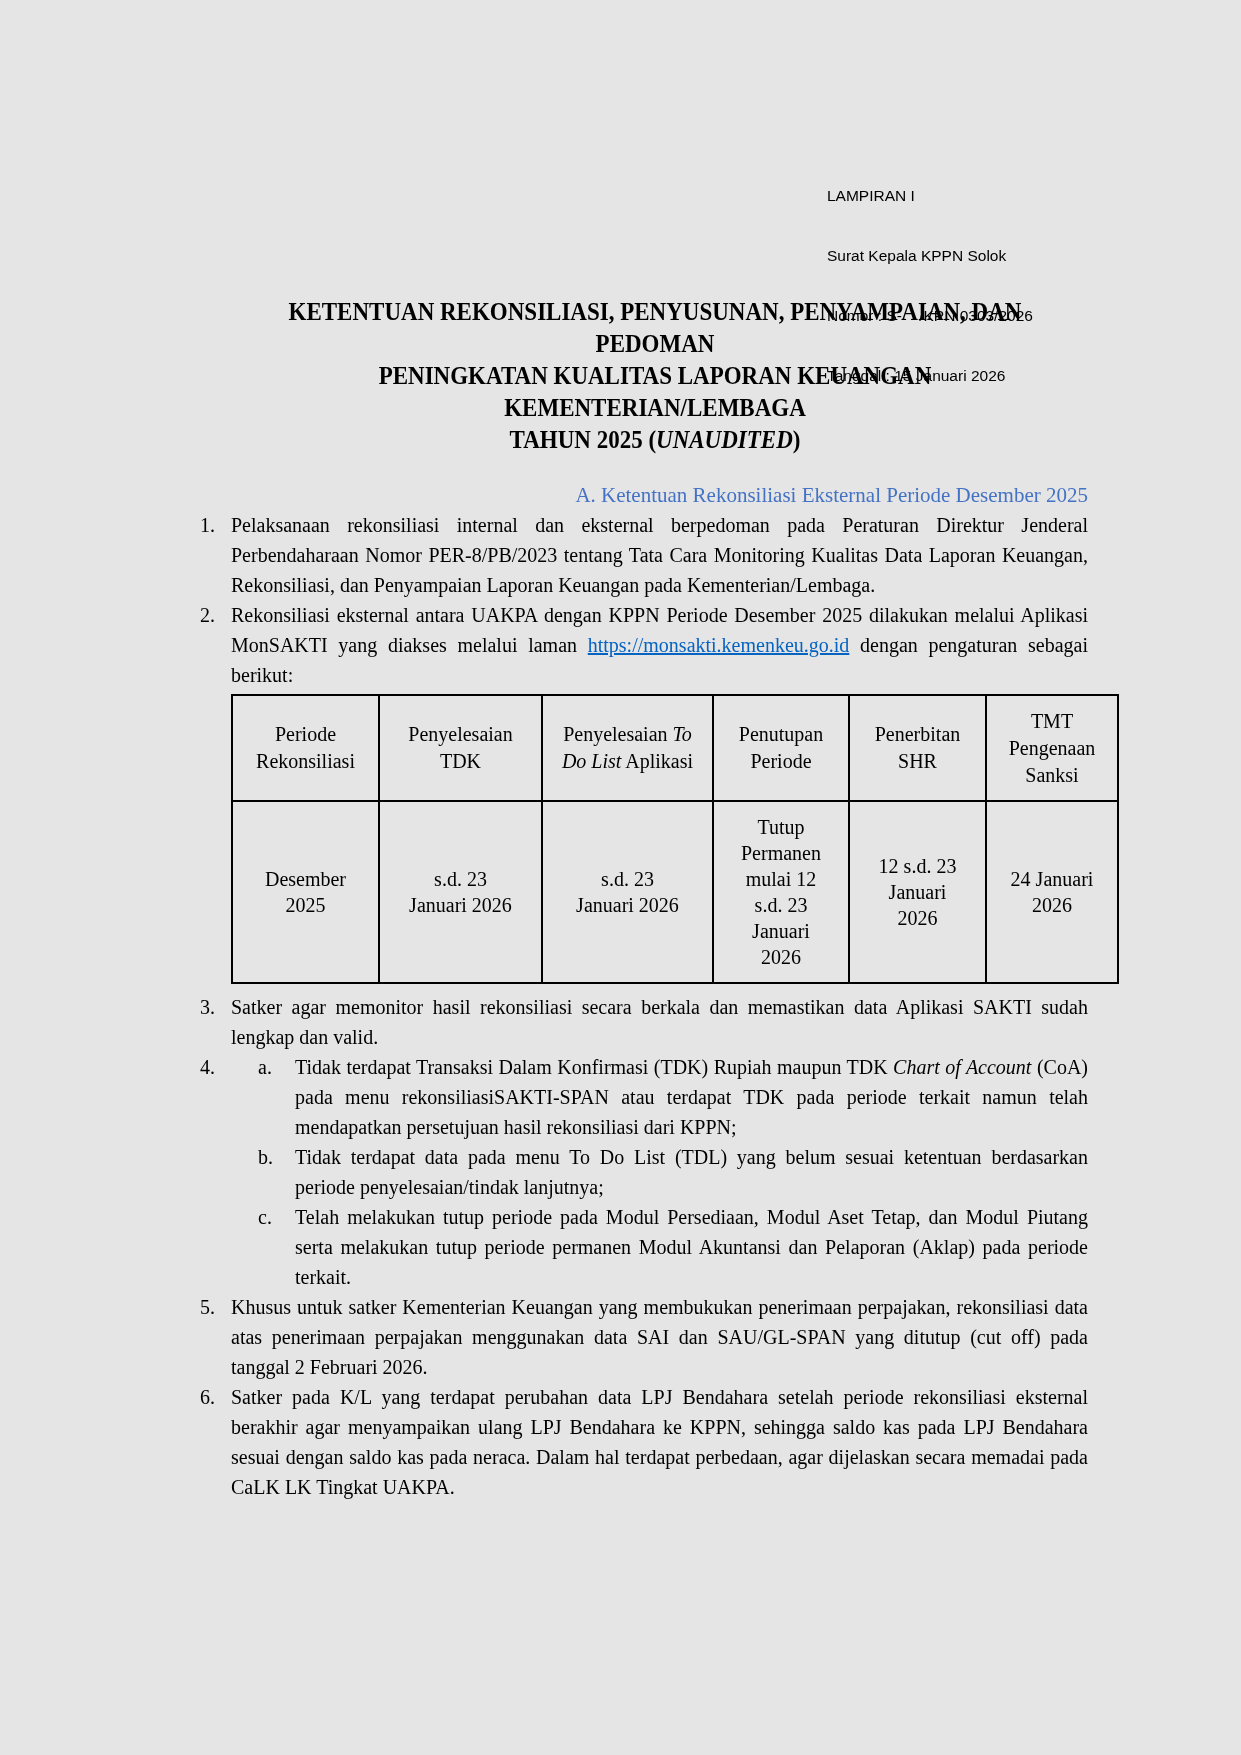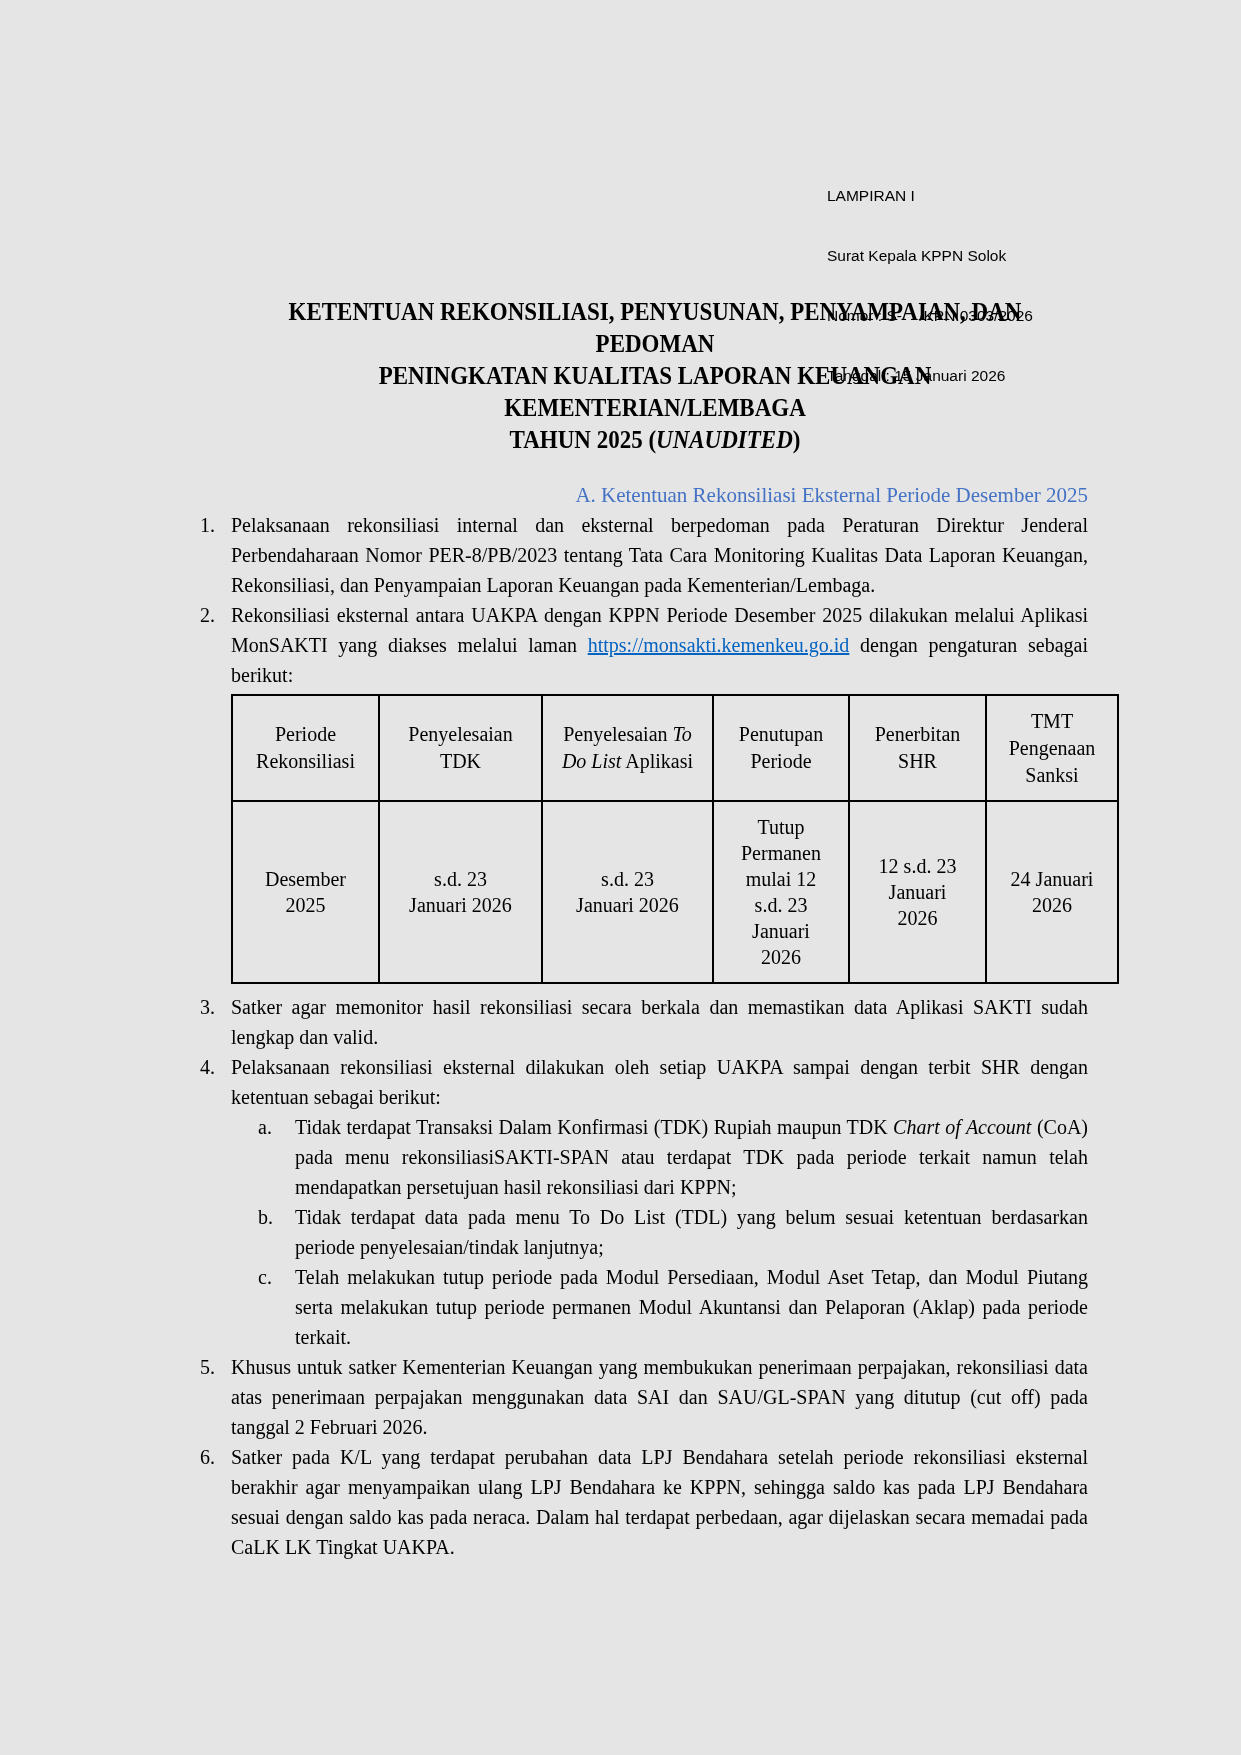--- a/index.html
+++ b/index.html
@@ -142,21 +142,20 @@
         </table>
 
       <div class="li">
         <span class="num">3.</span>
         <p class="txt">Satker agar memonitor hasil rekonsiliasi secara berkala dan memastikan data Aplikasi SAKTI sudah lengkap dan valid.</p>
       </div>
 
       <div class="li">
         <span class="num">4.</span>
         <div class="txt">
-          <p class="txt">Pelaksanaan rekonsiliasi eksternal dilakukan oleh setiap UAKPA sampai dengan terbit SHR dengan ketentuan sebagai berikut:</p>
           <div class="li-sub">
             <span class="subnum">a.</span>
             <p class="txt"><span>Tidak terdapat Transaksi Dalam Konfirmasi (TDK) Rupiah maupun TDK </span><span class="ital">Chart of Account</span><span> (CoA) pada menu rekonsiliasiSAKTI-SPAN atau terdapat TDK pada periode terkait namun telah mendapatkan persetujuan hasil rekonsiliasi dari KPPN;</span></p>
           </div>
           <div class="li-sub">
             <span class="subnum">b.</span>
             <p class="txt">Tidak terdapat data pada menu To Do List (TDL) yang belum sesuai ketentuan berdasarkan periode penyelesaian/tindak lanjutnya;</p>
           </div>
           <div class="li-sub">
             <span class="subnum">c.</span>

